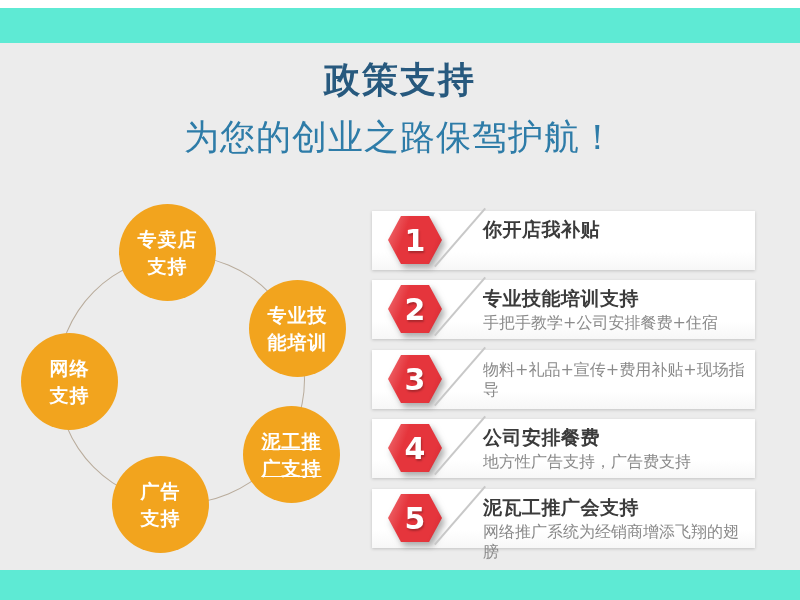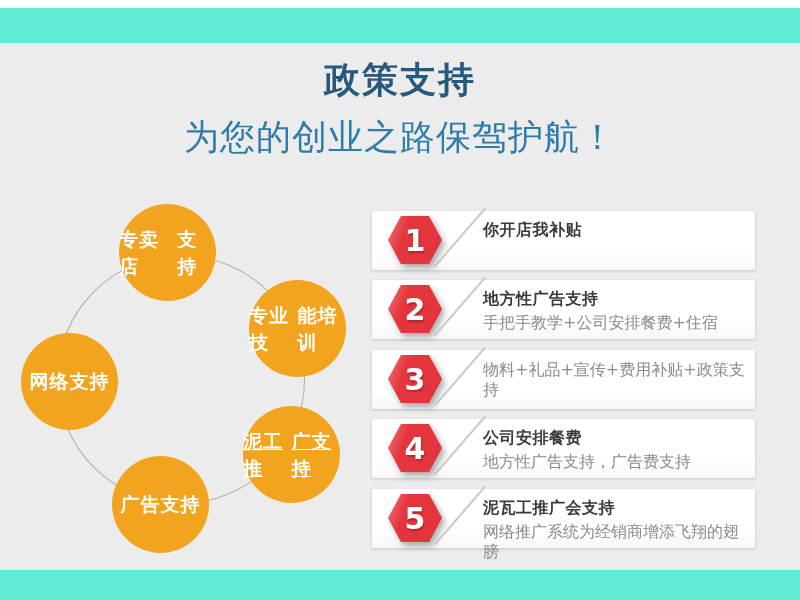--- a/index.html
+++ b/index.html
@@ -15,42 +15,42 @@
   .page-title{position:absolute;left:0;top:48px;width:800px;text-align:center;
     font-size:36px;font-weight:bold;color:var(--title);letter-spacing:2px;}
   .page-subtitle{position:absolute;left:0;top:106px;width:800px;text-align:center;
     font-size:35px;color:var(--subtitle);letter-spacing:1px;}
   
   .diagram{position:absolute;left:0;top:0;width:380px;height:600px;}
   .ring{position:absolute;left:57px;top:247px;width:248px;height:249px;
     border:1.5px solid var(--ring);border-radius:50%;}
   .bubble{position:absolute;width:97px;height:97px;border-radius:50%;
     background:var(--bubble);color:var(--bubble_text);
-    display:flex;flex-direction:row;align-items:center;justify-content:center;
+    display:flex;flex-direction:column;align-items:center;justify-content:center;
     font-size:19px;font-weight:bold;line-height:27px;letter-spacing:1px;}
   .bubble.b1{left:119px;top:196px;}
   .bubble.b2{left:249px;top:272px;font-family:Liberation Serif, serif;}
   .bubble.b3{left:21px;top:325px;}
   .bubble.b4{left:243px;top:398px;text-decoration:underline;}
   .bubble.b5{left:112px;top:448px;}
   
   .list{position:absolute;left:372px;top:0;width:383px;height:600px;}
   .row{position:absolute;left:0;width:383px;height:59px;background:var(--row_bg);
     background:linear-gradient(#ffffff 70%,#f7f7f7);box-shadow:0 1px 3px rgba(0,0,0,0.18);}
   .row.r1{top:203px;} .row.r2{top:272px;} .row.r3{top:342px;} .row.r4{top:411px;} .row.r5{top:481px;}
   .hex{position:absolute;left:16px;top:5px;width:54px;height:48px;
     background:linear-gradient(110deg,var(--hexagon_light) 4%,var(--hexagon) 32%,var(--hexagon) 78%,var(--hexagon_dark) 100%);
     clip-path:polygon(0 50%,24% 0,76% 0,100% 50%,76% 100%,24% 100%);
     display:flex;align-items:center;justify-content:center;}
   .hex-wrap{position:absolute;left:0;top:0;filter:drop-shadow(3px 4px 3px rgba(90,90,90,0.5));}
   .hex-num{color:#fff;font-size:30px;font-weight:bold;text-shadow:1px 2px 2px rgba(0,0,0,0.25);}
   .slash{position:absolute;left:87px;top:-12px;width:2px;height:77px;
     background:var(--slash);transform:rotate(41deg);}
   .row-text{position:absolute;left:111px;top:7px;width:265px;}
-  .item-title{font-size:16px;font-weight:bold;color:var(--item_title);letter-spacing:0.5px;line-height:23px;}
+  .item-title{font-size:19px;font-weight:bold;color:var(--item_title);letter-spacing:0.5px;line-height:23px;}
   .item-desc{font-size:16px;color:var(--item_desc);line-height:20px;margin-top:3px;
     font-family:"DejaVu Serif","Liberation Serif",serif;}
 </style>
 </head>
 <body>
 
 <div class="canvas">
   <div class="band"></div>
 
   <div class="page-title">政策支持</div>
@@ -96,34 +96,34 @@
     </div>
 
     <div class="row r2">
       <div class="hex-wrap">
         <div class="hex">
             <span class="hex-num">2</span>
           </div>
       </div>
       <div class="slash"></div>
       <div class="row-text">
-        <div class="item-title">地方性广告支持</div>
+        <div class="item-title">专业技能培训支持</div>
         <div class="item-desc">手把手教学+公司安排餐费+住宿</div>
       </div>
     </div>
 
     <div class="row r3">
       <div class="hex-wrap">
         <div class="hex">
             <span class="hex-num">3</span>
           </div>
       </div>
       <div class="slash"></div>
       <div class="row-text">
-        <div class="item-desc">物料+礼品+宣传+费用补贴+政策支持</div>
+        <div class="item-desc">物料+礼品+宣传+费用补贴+现场指导</div>
       </div>
     </div>
 
     <div class="row r4">
       <div class="hex-wrap">
         <div class="hex">
             <span class="hex-num">4</span>
           </div>
       </div>
       <div class="slash"></div>

